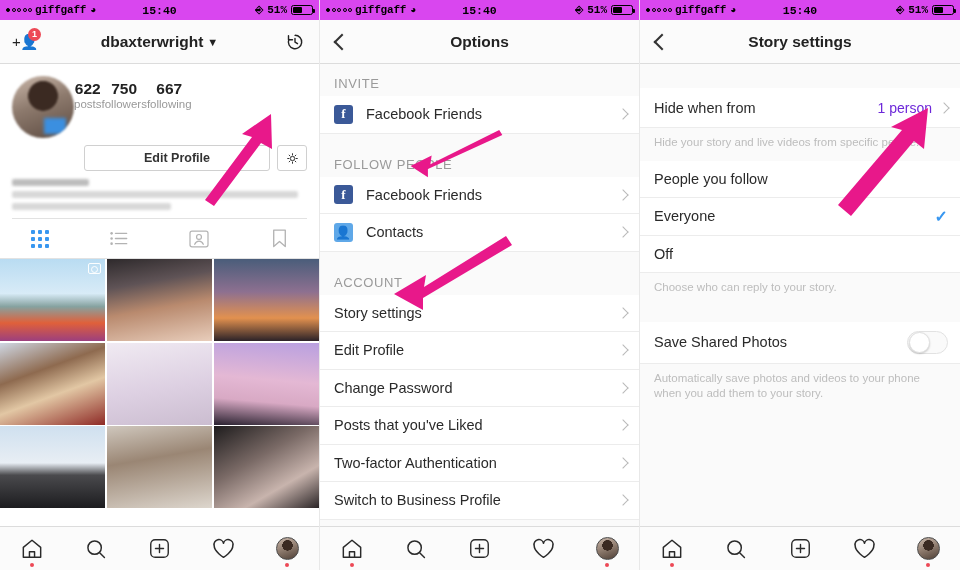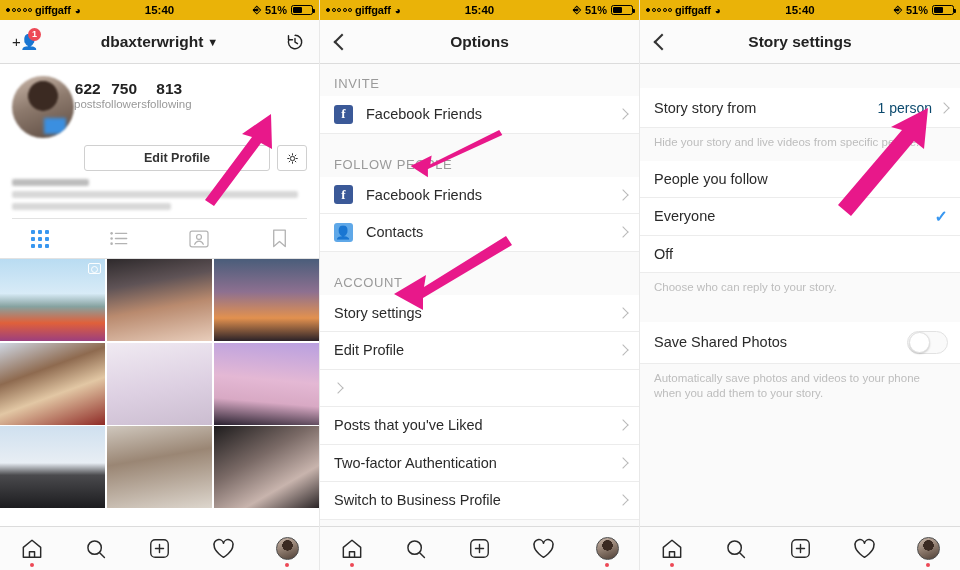--- a/index.html
+++ b/index.html
@@ -18,22 +18,23 @@
     border-right: 1px solid #e8e8e8;
   }
   .phone:last-child { border-right: none; }
 
   
   .statusbar {
     height: 20px; width: 100%;
     display: flex; align-items: center;
     font-size: 11px; font-weight: bold; color: #000;
     padding: 0 6px;
-    background: #eab308;
+    background: #d946ef;
     position: relative;
+    font-family: Liberation Mono, monospace;
   }
   .sb-left { display: flex; align-items: center; gap: 3px; }
   .dots { display: flex; align-items: center; gap: 1.5px; }
   .dot { width: 4px; height: 4px; border-radius: 50%; border: 1px solid #000; }
   .dot.filled { background: #000; }
   .carrier { font-size: 11px; font-weight: bold; letter-spacing: -0.2px; }
   .wifi { font-size: 10px; margin-left: 1px; }
   .sb-center {
     position: absolute; left: 0; right: 0; text-align: center;
     font-size: 11.5px; font-weight: bold;
@@ -146,21 +147,21 @@
     padding: 12px 14px 5px 14px;
     font-size: 13px; letter-spacing: .6px; color: #9a9a9a;
     background: #fafafa; text-transform: uppercase;
   }
   .row {
     height: 37.5px; background: #fff;
     display: flex; align-items: center; padding: 0 12px 0 14px;
     border-bottom: 1px solid #ececec; position: relative;
   }
   .row .rtext { font-size: 14.5px; color: #2a2a2a; flex: 1; }
-  .row .rvalue { font-size: 14px; color: #0c4a6e; margin-right: 8px; }
+  .row .rvalue { font-size: 14px; color: #6d28d9; margin-right: 8px; }
   .chev {
     width: 8px; height: 8px;
     border-top: 1.7px solid #b9b9b9; border-right: 1.7px solid #b9b9b9;
     transform: rotate(45deg);
   }
   .row-ico { width: 19px; height: 19px; margin-right: 13px; border-radius: 3px; flex: 0 0 auto;
              display:flex;align-items:center;justify-content:center;font-size:13px;font-weight:bold;color:#fff;}
   .ico-fb { background: #3b5998; font-family: "Liberation Serif", serif; }
   .ico-contacts { background: #5fa8e8; }
   .gap { height: 11px; background: #fafafa; }
@@ -253,21 +254,21 @@
       <div class="stats">
         <div class="stat">
           <div class="num">622</div>
           <div class="lbl">posts</div>
         </div>
         <div class="stat">
           <div class="num">750</div>
           <div class="lbl">followers</div>
         </div>
         <div class="stat">
-          <div class="num">813</div>
+          <div class="num">667</div>
           <div class="lbl">following</div>
         </div>
       </div>
     </div>
 
     <div class="profile-actions">
       <div class="edit-profile">Edit Profile</div>
       <div class="gear-btn">
         <svg width="15" height="15" viewBox="0 0 24 24">
           <g fill="none" stroke="#333" stroke-width="1.6">
@@ -435,20 +436,21 @@
       <div class="sec-head">ACCOUNT</div>
       <div class="row">
         <span class="rtext">Story settings</span>
         <span class="chev"></span>
       </div>
       <div class="row">
         <span class="rtext">Edit Profile</span>
         <span class="chev"></span>
       </div>
       <div class="row">
+        <span class="rtext">Change Password</span>
         <span class="chev"></span>
       </div>
       <div class="row">
         <span class="rtext">Posts that you've Liked</span>
         <span class="chev"></span>
       </div>
       <div class="row">
         <span class="rtext">Two-factor Authentication</span>
         <span class="chev"></span>
       </div>
@@ -525,21 +527,21 @@
       <div class="nav-left">
         <span class="back-chev"></span>
       </div>
       <div class="nav-title">Story settings</div>
     </div>
 
     <div class="list-scroll">
       <div class="gap" style="height:24px"></div>
 
       <div class="row" style="height:40px">
-        <span class="rtext">Story story from</span>
+        <span class="rtext">Hide when from</span>
         <span class="rvalue">1 person</span>
         <span class="chev"></span>
       </div>
       <div class="note">Hide your story and live videos from specific people.</div>
 
 
       <div class="row">
         <span class="rtext">People you follow</span>
       </div>
       <div class="row">

